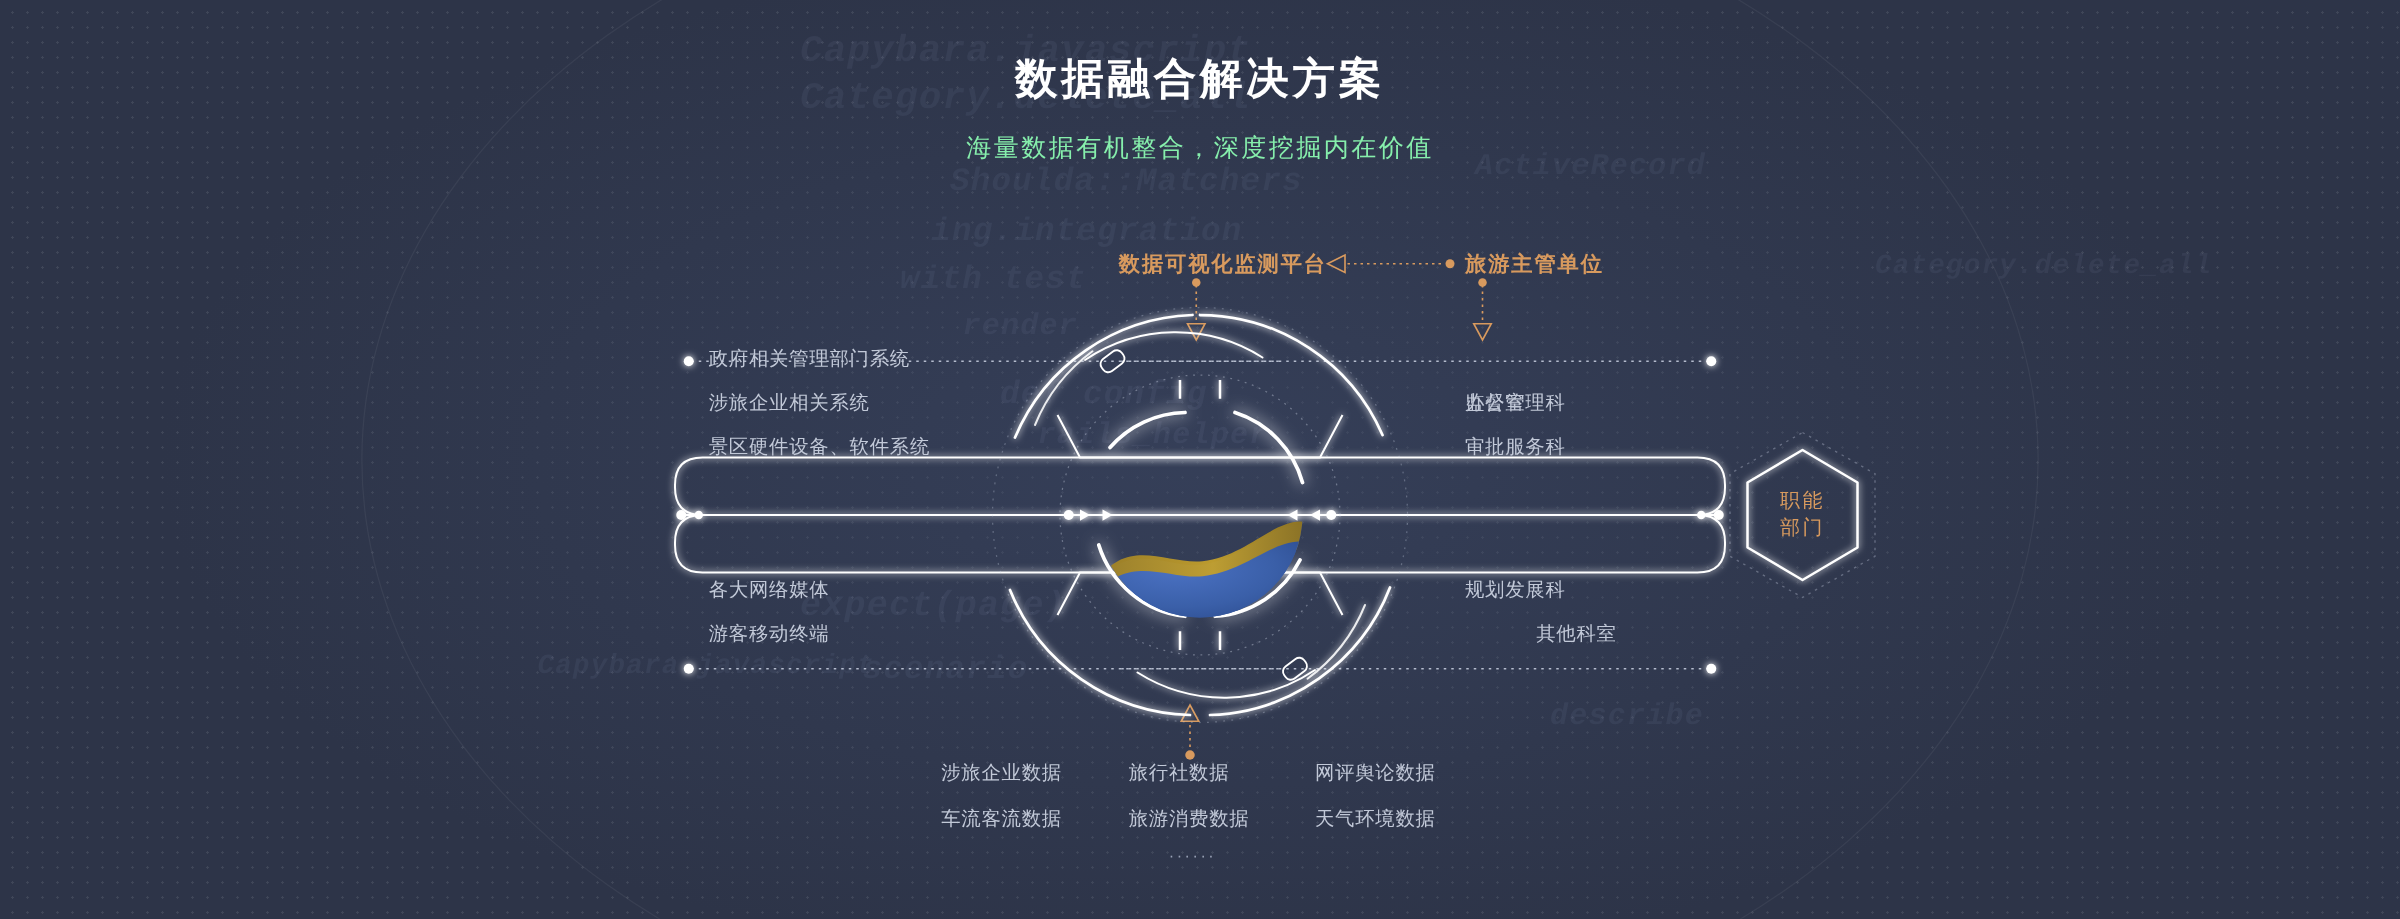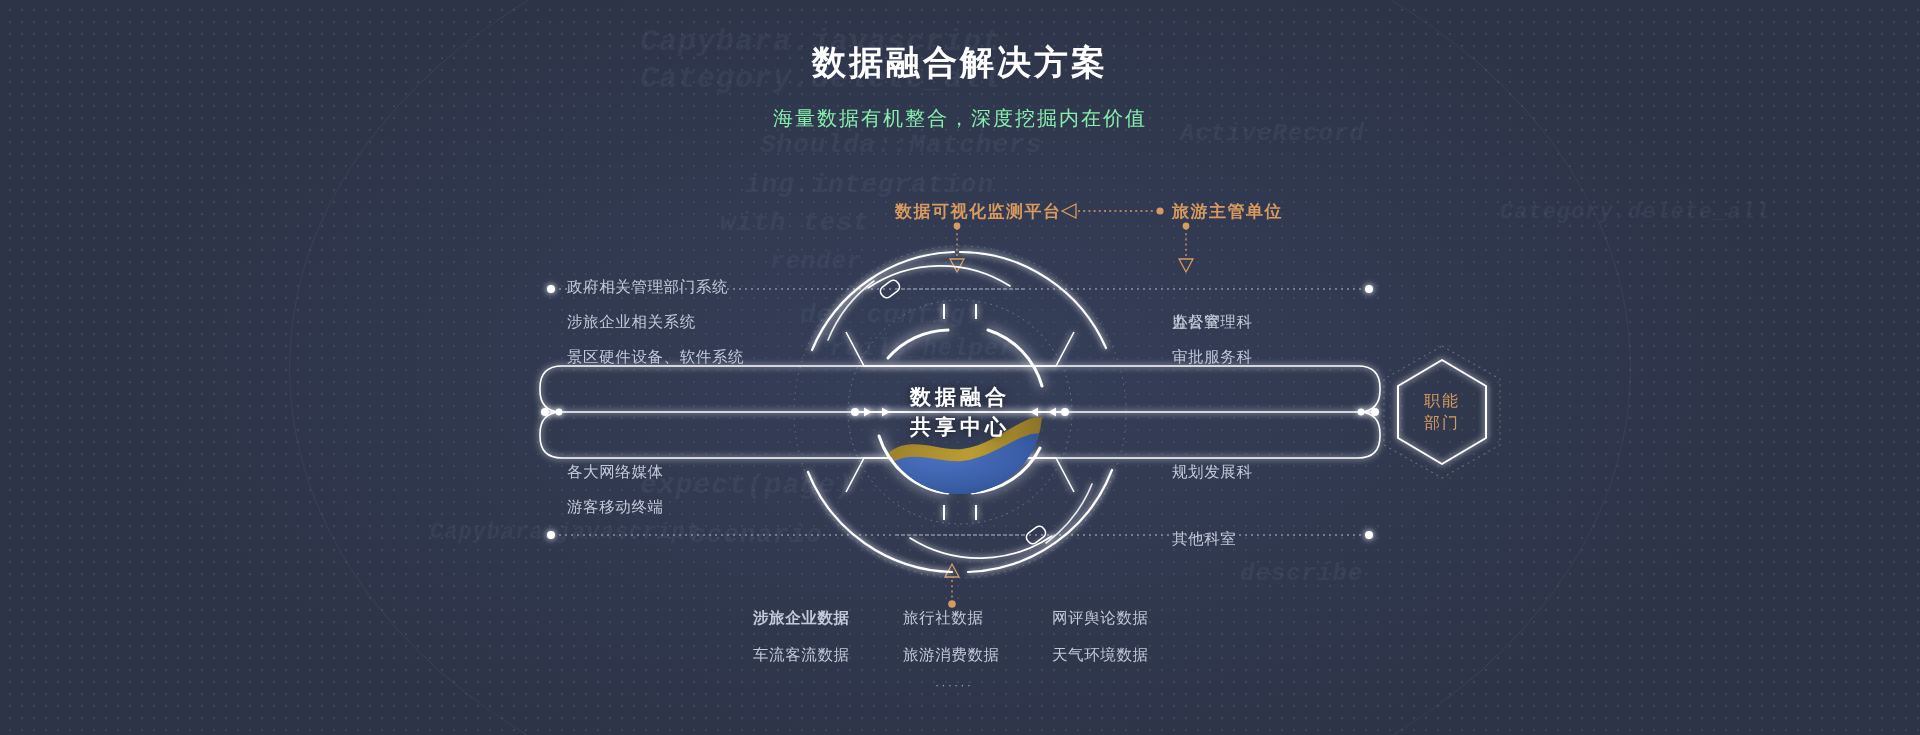--- a/index.html
+++ b/index.html
@@ -229,26 +229,20 @@
     </g>
 
     <g clip-path="url(#sphereClip)">
       <path d="M 878 470 C 900 430 935 455 960 452 C 995 448 1020 415 1045 420 L 1045 500 L 878 500 Z" fill="url(#sphereGrad)" opacity="0.98"></path>
       <path d="M 878 466 C 900 428 935 452 962 449 C 998 445 1022 412 1046 418 L 1046 440
                C 1020 436 998 466 962 470 C 935 473 900 452 878 486 Z" fill="url(#waveGrad)" opacity="0.95"></path>
       <path d="M 878 476 C 902 442 936 464 962 461 C 998 457 1022 428 1046 434 L 1046 500 L 878 500 Z" fill="url(#sphereGrad)"></path>
     </g>
   </svg>
 
-  <div id="hub">
-    <div class="hub-center-text">
-      <div>数据融合</div>
-      <div>共享中心</div>
-    </div>
-  </div>
 
   <div class="ortitle" style="left:855px;top:200px;margin-left:40px;">数据可视化监测平台</div>
   <div class="ortitle" style="left:1172px;top:200px;">旅游主管单位</div>
 
 
   <div class="hexwrap" style="left:1378px;top:342px;">
     <svg class="hexsvg" width="128" height="140" viewBox="0 0 128 140">
       <polygon points="64,4 122,37 122,103 64,136 6,103 6,37" fill="none" stroke="rgba(215,222,238,0.32)" stroke-width="1.1" stroke-dasharray="2 4"></polygon>
       <polygon points="64,18 108,44 108,96 64,122 20,96 20,44" fill="none" stroke="#ffffff" stroke-width="2" stroke-linejoin="round" filter="url(#glowW)"></polygon>
     </svg>
@@ -261,23 +255,23 @@
   <div class="lbl" style="left:567px;top:277px;">政府相关管理部门系统</div>
   <div class="lbl" style="left:567px;top:312px;">涉旅企业相关系统</div>
   <div class="lbl" style="left:567px;top:347px;">景区硬件设备、软件系统</div>
   <div class="lbl" style="left:567px;top:462px;">各大网络媒体</div>
   <div class="lbl" style="left:567px;top:497px;">游客移动终端</div>
 
   <div class="lbl" style="left:1172px;top:277px;margin-top:35px;">办公室</div>
   <div class="lbl" style="left:1172px;top:312px;">监督管理科</div>
   <div class="lbl" style="left:1172px;top:347px;">审批服务科</div>
   <div class="lbl" style="left:1172px;top:462px;">规划发展科</div>
-  <div class="lbl" style="left:1172px;top:497px;margin-top:32px;">其他科室</div>
-
-  <div class="lbl" style="left:753px;top:608px;font-weight:bold;">涉旅企业数据</div>
+  <div class="lbl" style="left:1229px;top:497px;">其他科室</div>
+
+  <div class="lbl" style="left:753px;top:608px;">涉旅企业数据</div>
   <div class="lbl" style="left:903px;top:608px;">旅行社数据</div>
   <div class="lbl" style="left:1052px;top:608px;">网评舆论数据</div>
   <div class="lbl" style="left:753px;top:645px;">车流客流数据</div>
   <div class="lbl" style="left:903px;top:645px;">旅游消费数据</div>
   <div class="lbl" style="left:1052px;top:645px;">天气环境数据</div>
   <div class="lbl" style="left:935px;top:677px;font-size:13px;letter-spacing:2px;color:#9aa3b7;">······</div>
 
 </div>
 
 </body></html>

